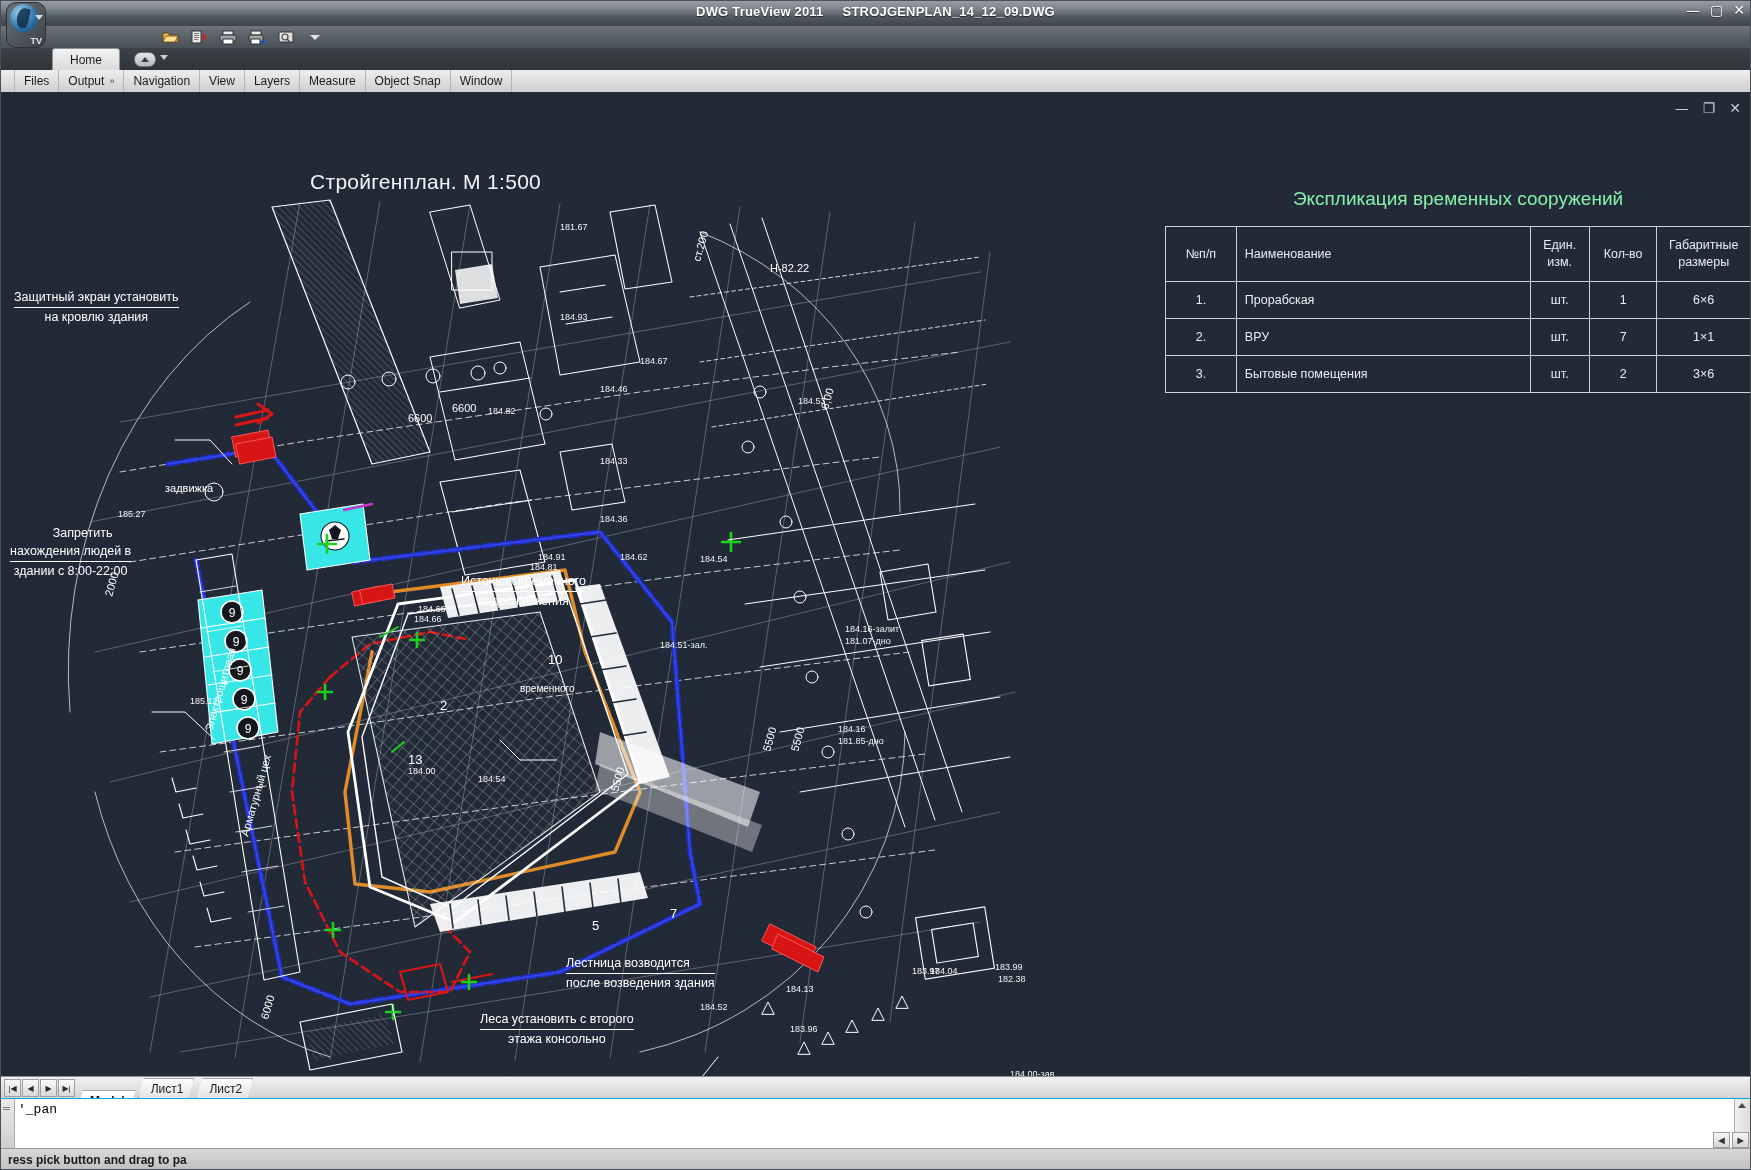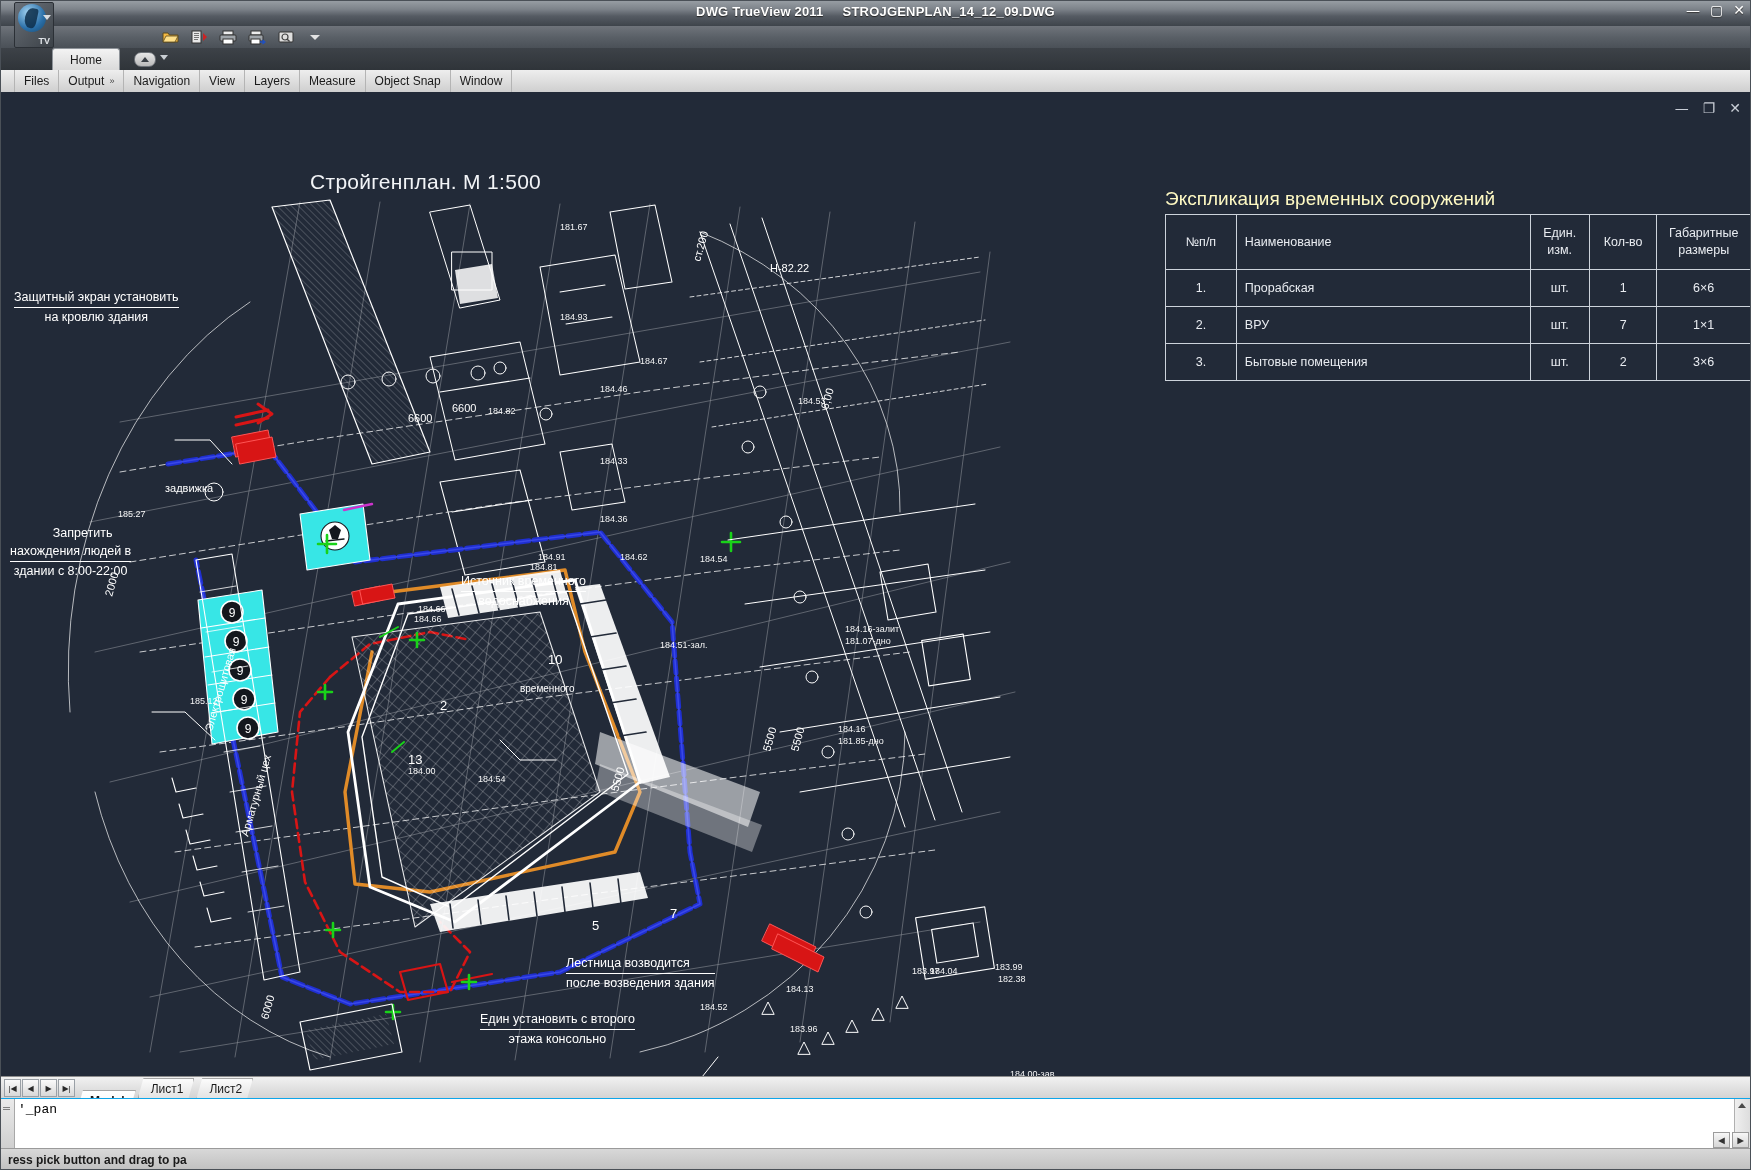--- a/index.html
+++ b/index.html
@@ -18,22 +18,22 @@
 
   
   .qat{position:absolute;left:0;top:26px;width:1751px;height:22px;
     background:linear-gradient(to bottom,#6f747b 0%,#5a6067 50%,#4a5057 100%);}
   .qat-icons{position:absolute;left:160px;top:1px;display:flex;gap:9px;align-items:center;height:20px;}
   .qicon{width:20px;height:18px;display:flex;align-items:center;justify-content:center;
     color:#e8e8e8;font-size:13px;font-family:"DejaVu Sans",sans-serif;}
   .qicon svg{display:block;}
 
   
-  .applogo{position:absolute;left:14px;top:2px;width:38px;height:44px;
-    background:linear-gradient(135deg,#6a7078,#3c4248);border:1px solid #2b3036;border-radius:2px;
+  .applogo{position:absolute;left:6px;top:2px;width:38px;height:44px;
+    background:linear-gradient(135deg,#6a7078,#3c4248);border:1px solid #2b3036;border-radius:10px;
     z-index:30;overflow:hidden;}
   .applogo .ball{position:absolute;left:3px;top:1px;width:28px;height:28px;border-radius:50%;
     background:radial-gradient(circle at 35% 30%,#9fd0ef,#2a6fa8 60%,#17486e);}
   .applogo .ball:after{content:"";position:absolute;left:7px;top:4px;width:12px;height:20px;
     background:#0d2e4a;border-radius:60% 20% 40% 60%;transform:rotate(12deg);opacity:.85;}
   .applogo .tv{position:absolute;right:3px;bottom:1px;font-size:9px;color:#dfe3e7;font-weight:bold;}
   .applogo .caret{position:absolute;right:2px;top:12px;width:0;height:0;
     border-left:4px solid transparent;border-right:4px solid transparent;border-top:5px solid #d8dce0;}
 
   
@@ -63,21 +63,21 @@
   
   .doc{position:absolute;left:0;top:92px;width:1751px;height:984px;background:#222a38;}
   .doc-winbtns{position:absolute;right:10px;top:8px;display:flex;gap:14px;align-items:center;}
   .doc-winbtns span{color:#c9ced6;font-size:14px;font-family:"DejaVu Sans",sans-serif;}
 
   .dwg-title{position:absolute;left:310px;top:78px;font-size:21px;color:#f2f4f7;
     font-family:"Liberation Sans",sans-serif;letter-spacing:.3px;white-space:nowrap;}
 
   
   .expl{position:absolute;left:1165px;top:96px;}
-  .expl-title{font-size:19px;color:#fef9c3;text-align:left;margin-bottom:4px;white-space:nowrap;}
+  .expl-title{font-size:19px;color:#86efac;text-align:center;margin-bottom:16px;white-space:nowrap;}
   table.expl-table{border-collapse:collapse;color:#e9ecf1;font-size:12.5px;}
   table.expl-table td,table.expl-table th{border:1px solid #cdd3db;font-weight:normal;
     padding:4px 6px;text-align:center;}
   table.expl-table .c-no{width:62px;}
   table.expl-table .c-name{width:302px;text-align:center;}
   table.expl-table td.c-name{text-align:left;padding-left:8px;}
   table.expl-table .c-unit{width:48px;}
   table.expl-table .c-qty{width:58px;}
   table.expl-table .c-dim{width:82px;}
   table.expl-table thead td{height:46px;line-height:1.35;}
@@ -599,21 +599,21 @@
       <span class="l1">Источник временного</span>
       <span class="l2">водоснабжения</span>
     </div>
 
     <div class="anno u" style="left:566px;top:862px;">
       <span class="l1">Лестница возводится</span>
       <span class="l2">после возведения здания</span>
     </div>
 
     <div class="anno u" style="left:480px;top:918px;">
-      <span class="l1">Един установить с второго</span>
+      <span class="l1">Леса установить с второго</span>
       <span class="l2">этажа консольно</span>
     </div>
 
     <div class="expl">
       <div class="expl-title">Экспликация временных сооружений</div>
       <table class="expl-table">
         <thead>
           <tr>
             <td class="c-no">№п/п</td>
             <td class="c-name">Наименование</td>

